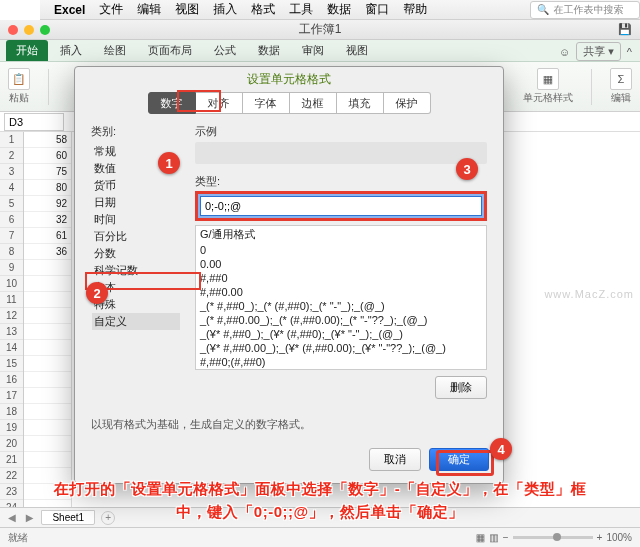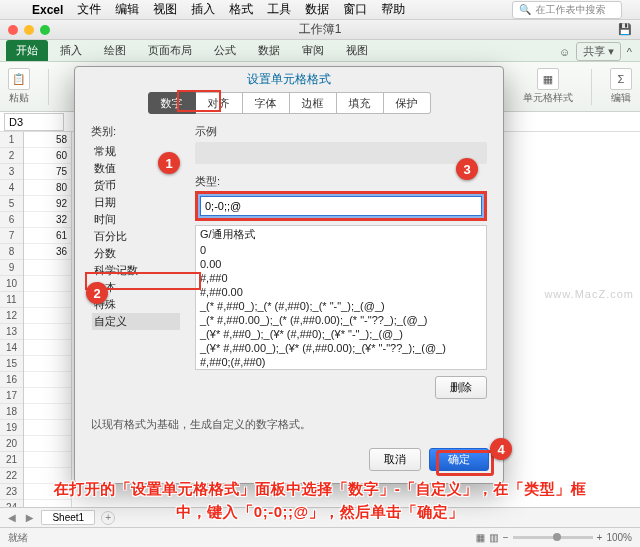--- a/index.html
+++ b/index.html
@@ -1,19 +1,19 @@
 <!DOCTYPE html>
 <html><head>
   <meta charset="utf-8">
   <style>
     * { box-sizing: border-box; margin: 0; padding: 0; font-family: "Helvetica Neue", Arial, sans-serif; }
     body { width: 640px; height: 547px; background: #fff; overflow: hidden; position: relative; font-size: 11px; }
     
     
-    .mac-menubar { height: 20px; background: linear-gradient(#f6f6f6,#eaeaea); border-bottom: 1px solid #d0d0d0; display: flex; align-items: center; padding: 0 18px; gap: 14px; font-size: 12px; }
+    .mac-menubar { height: 20px; background: linear-gradient(#f6f6f6,#eaeaea); border-bottom: 1px solid #d0d0d0; display: flex; align-items: center; padding: 0 0; gap: 14px; font-size: 12px; margin-left: 40px; }
     .mac-menubar .apple { font-size: 13px; }
     .mac-menubar .app-bold { font-weight: 600; }
     .mac-menubar .spacer { flex: 1; }
     .searchbox { display: flex; align-items: center; gap: 4px; background: #fff; border: 1px solid #ccc; border-radius: 3px; padding: 1px 6px; font-size: 10px; color: #888; width: 110px; }
     
     
     .titlebar { height: 20px; background: linear-gradient(#f2f2f2,#e4e4e4); border-bottom: 1px solid #ccc; display: flex; align-items: center; position: relative; }
     .traffic { display: flex; gap: 6px; padding-left: 8px; }
     .traffic span { width: 10px; height: 10px; border-radius: 50%; }
     .tr-red{background:#ff5f57}.tr-yellow{background:#ffbd2e}.tr-green{background:#28c940}
@@ -56,21 +56,21 @@
     
     
     .statusbar { position:absolute; bottom:0; left:0; right:0; height:20px; background:#f4f4f4; border-top:1px solid #ccc; display:flex; align-items:center; padding:0 8px; font-size:10px; color:#666; }
     .statusbar .flex{flex:1}
     .statusbar .zoom{display:flex;align-items:center;gap:4px;}
     .statusbar .slider{width:80px; height:3px; background:#ccc; position:relative;}
     .statusbar .slider::after{content:""; position:absolute; left:40px; top:-3px; width:8px; height:8px; background:#999; border-radius:50%;}
     
     
     .modal { position: absolute; top: 66px; left: 74px; width: 430px; height: 418px; background: #efefef; border: 1px solid #999; border-radius: 4px; box-shadow: 0 10px 30px rgba(0,0,0,.35); display:flex; flex-direction:column; }
-    .modal-title { text-align:center; font-size:12px; padding: 4px 0; color:#0369a1; }
+    .modal-title { text-align:center; font-size:12px; padding: 4px 0; color:#4d7c0f; }
     .modal-tabs { display:flex; justify-content:center; height: 22px; border-radius: 6px; }
     .modal-tabs .mtab { padding: 3px 12px; border:1px solid #bbb; border-left:none; background:#fff; font-size:11px; color:#333; }
     .modal-tabs .mtab:first-child{border-left:1px solid #bbb; border-radius:3px 0 0 3px;}
     .modal-tabs .mtab:last-child{border-radius:0 3px 3px 0;}
     .modal-tabs .mtab.active { background:#565656; color:#fff; border-color:#565656; }
     .red-outline-tab { position:absolute; top:23px; left:102px; width:44px; height:22px; border:2px solid #e53a2e; pointer-events:none; }
     
     .modal-body { flex:1; padding: 10px 16px 6px 16px; display:flex; flex-direction:column; }
     .body-top { display:flex; gap: 14px; flex:1; min-height:0; }
     .cat-col { width: 90px; display:flex; flex-direction:column; }

